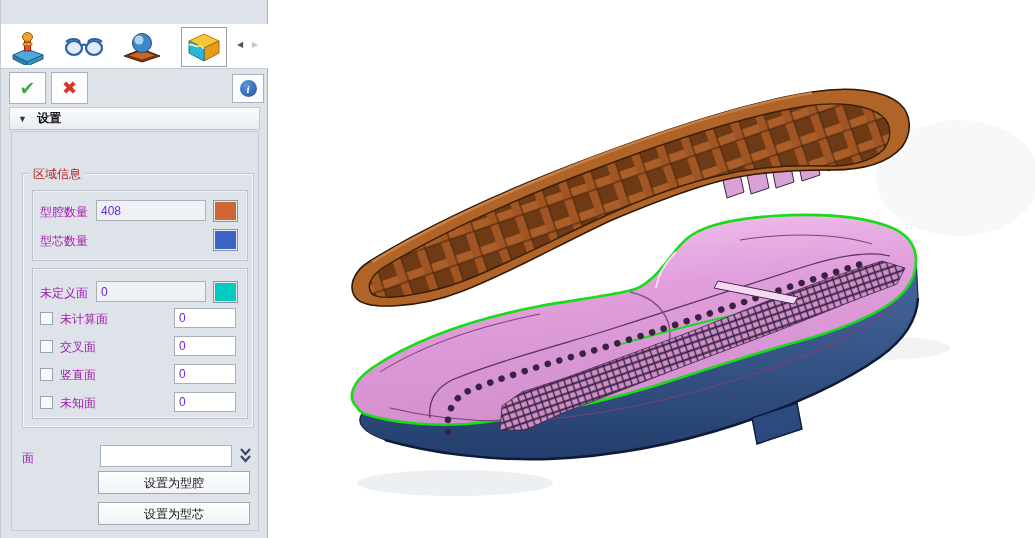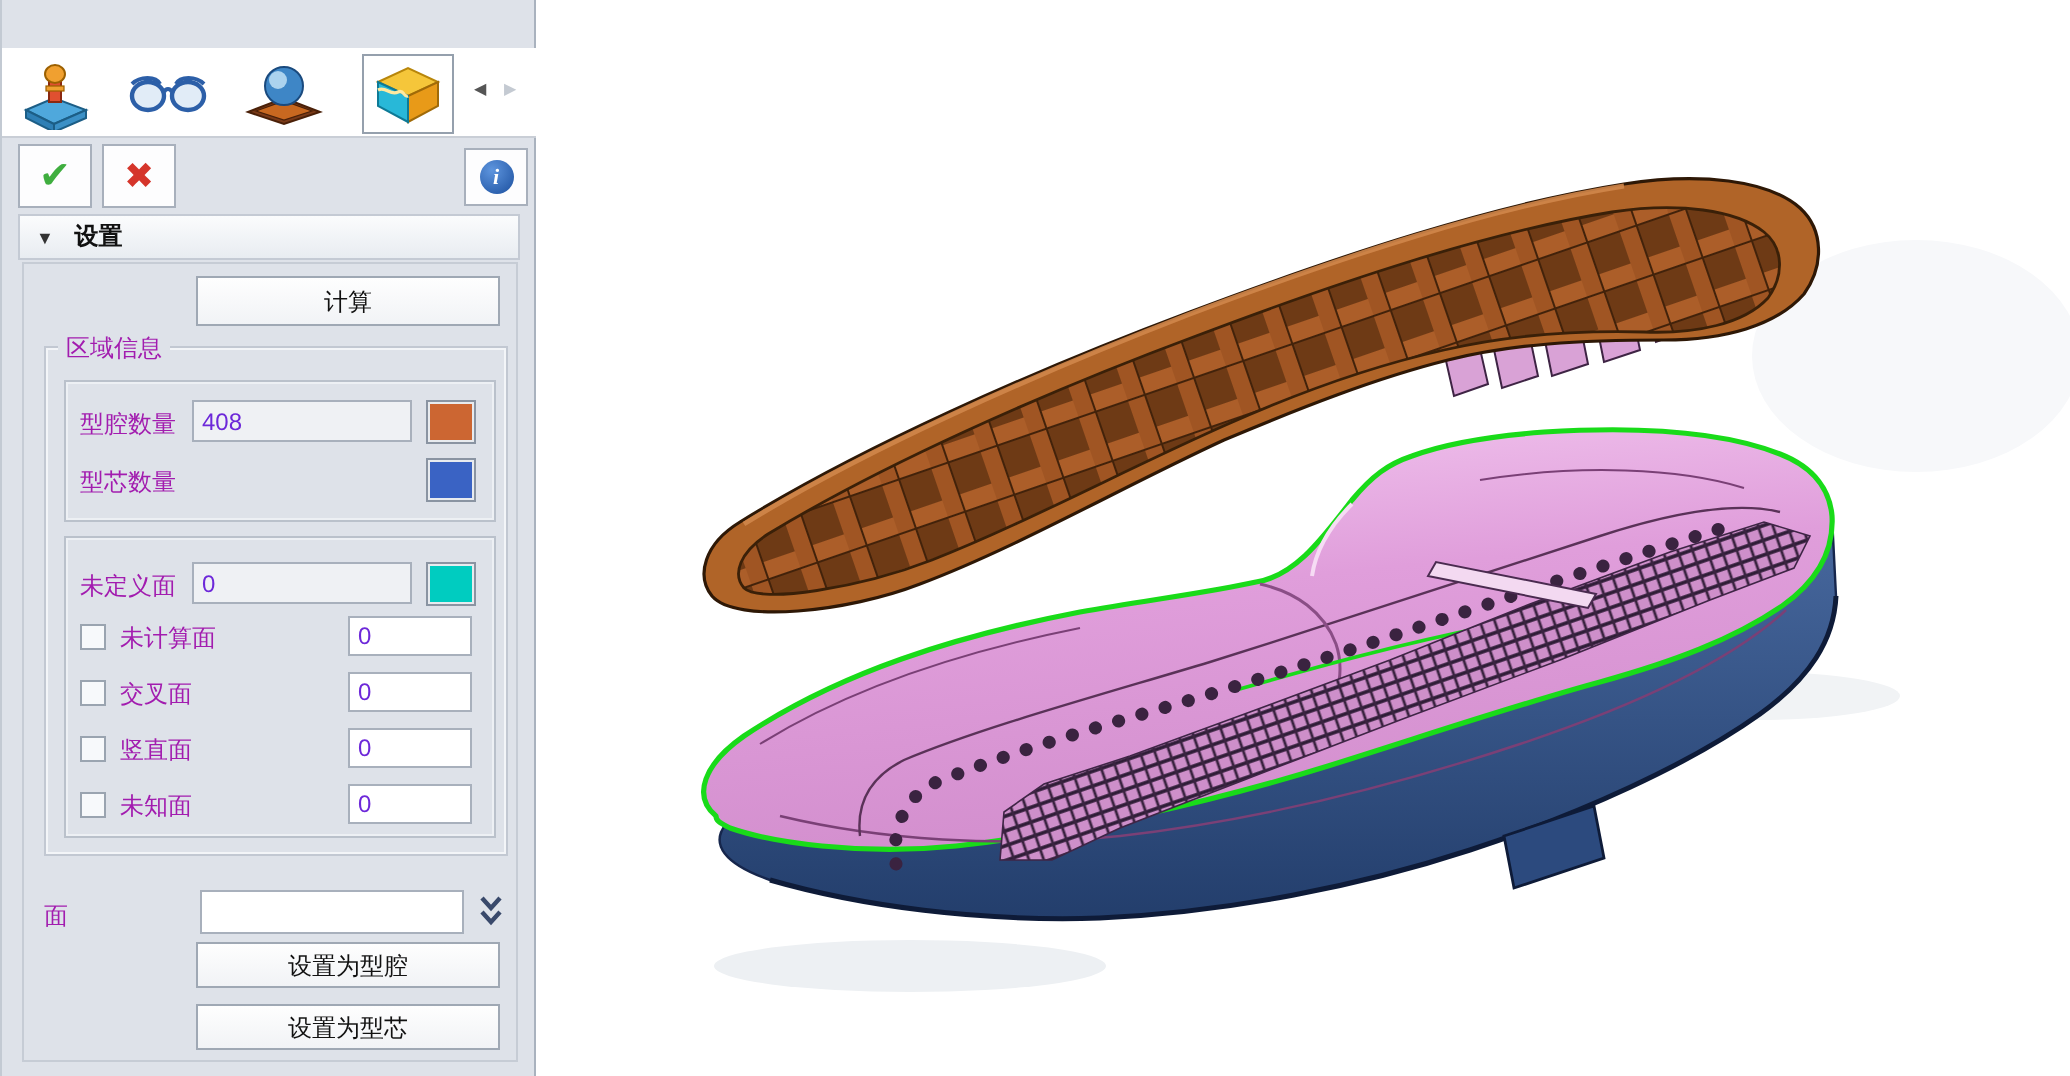--- a/index.html
+++ b/index.html
@@ -24,21 +24,21 @@
     color:#fff;font-size:11px;font-weight:bold;font-style:italic;display:flex;align-items:center;justify-content:center;
     font-family:"Liberation Serif",serif;}
   #expander{left:8px;top:107px;width:251px;height:23px;background:linear-gradient(#FBFCFD,#E8ECF1);
     border:1px solid #C4CAD4;box-sizing:border-box;line-height:21px;}
   #expander .tri{margin:0 7px 0 8px;font-size:9px;color:#333;}
   #expander .lbl{font-weight:bold;color:#111;}
   #panel{left:10px;top:131px;width:248px;height:400px;border:1px solid #C6CCD5;box-sizing:border-box;}
   .pushbtn{position:absolute;background:linear-gradient(#FEFEFE,#F1F3F6);border:1px solid #9FA8B4;
     text-align:center;line-height:23px;box-sizing:border-box;cursor:default;color:#111;}
   .grp{position:absolute;border:1px solid #C2C8D2;box-shadow:inset 0 0 0 1px #F3F5F8;}
-  .grplabel{position:absolute;background:#DEE2E9;padding:0 4px;color:#a21caf;}
+  .grplabel{position:absolute;background:#DEE2E9;padding:0 4px;color:#b91c1c;}
   .ibox{position:absolute;border:1px solid #BAC1CB;box-shadow:inset 0 0 0 1px #EDF0F4;}
   .flabel{position:absolute;color:#a21caf;}
   .tinput{position:absolute;border:1px solid #A8B0BC;background:#fff;font-size:12px;padding:0 4px;
     font-family:inherit;color:#6d28d9;box-sizing:border-box;}
   .tinput.ro{background:#EFF1F4;}
   .swatch{position:absolute;border:1px solid #8A94A2;box-shadow:inset 0 0 0 1px #E8EBEF;box-sizing:border-box;cursor:default;}
   .cbx{position:absolute;width:13px;height:13px;background:#F7F9FB;border:1px solid #9AA4B0;box-sizing:border-box;cursor:default;}
   
   #viewport{left:268px;top:0;width:767px;height:538px;background:#fff;}
 </style>
@@ -98,21 +98,20 @@
     <span class="infocirc">i</span>
   </div>
 
   <div id="expander" class="abs">
     <span class="tri">▼</span>
     <span class="lbl">设置</span>
   </div>
 
   <div id="panel" class="abs">
 
-    <div class="pushbtn" style="left:86px;top:6px;width:152px;height:25px;line-height:25px">计算</div>
 
     <div class="grp" style="left:10px;top:41px;width:230px;height:253px"></div>
     <div class="grplabel" style="left:17px;top:34px">区域信息</div>
 
     <div class="ibox" style="left:20px;top:58px;width:214px;height:69px"></div>
     <span class="flabel" style="left:28px;top:72px">型腔数量</span>
     <input class="tinput ro" style="left: 84px; top: 68px; width: 110px; height: 21px;" readonly="" value="408">
     <div class="swatch" style="left: 201px; top: 68px; width: 25px; height: 22px; background-color: rgb(204, 102, 50);"></div>
     <span class="flabel" style="left:28px;top:101px">型芯数量</span>
     <div class="swatch" style="left: 201px; top: 97px; width: 25px; height: 22px; background-color: rgb(58, 99, 196);"></div>

